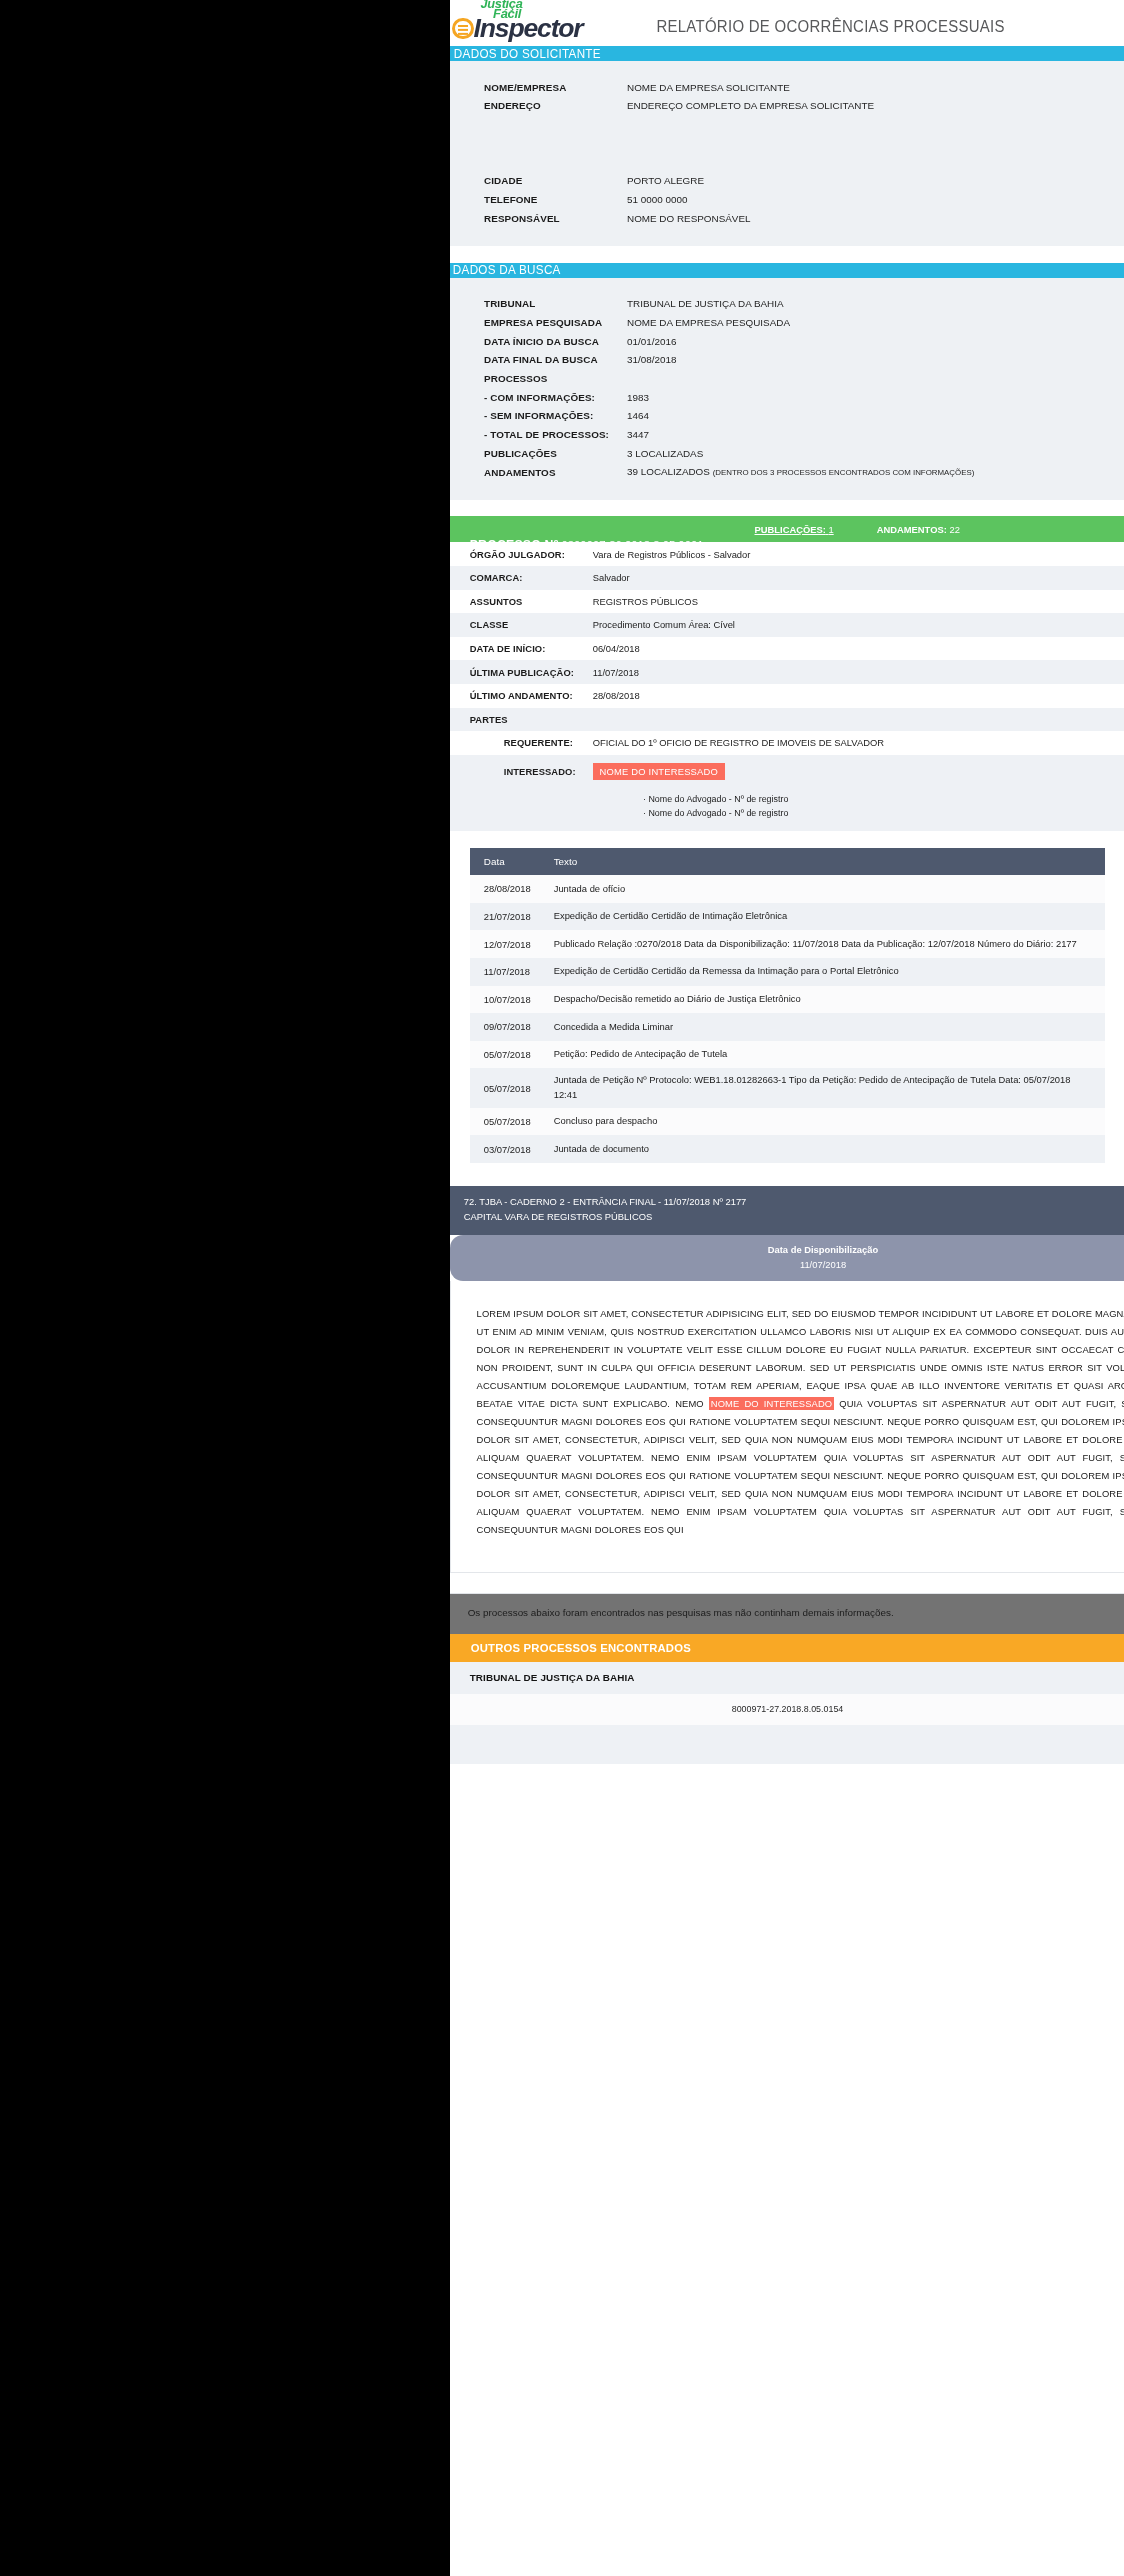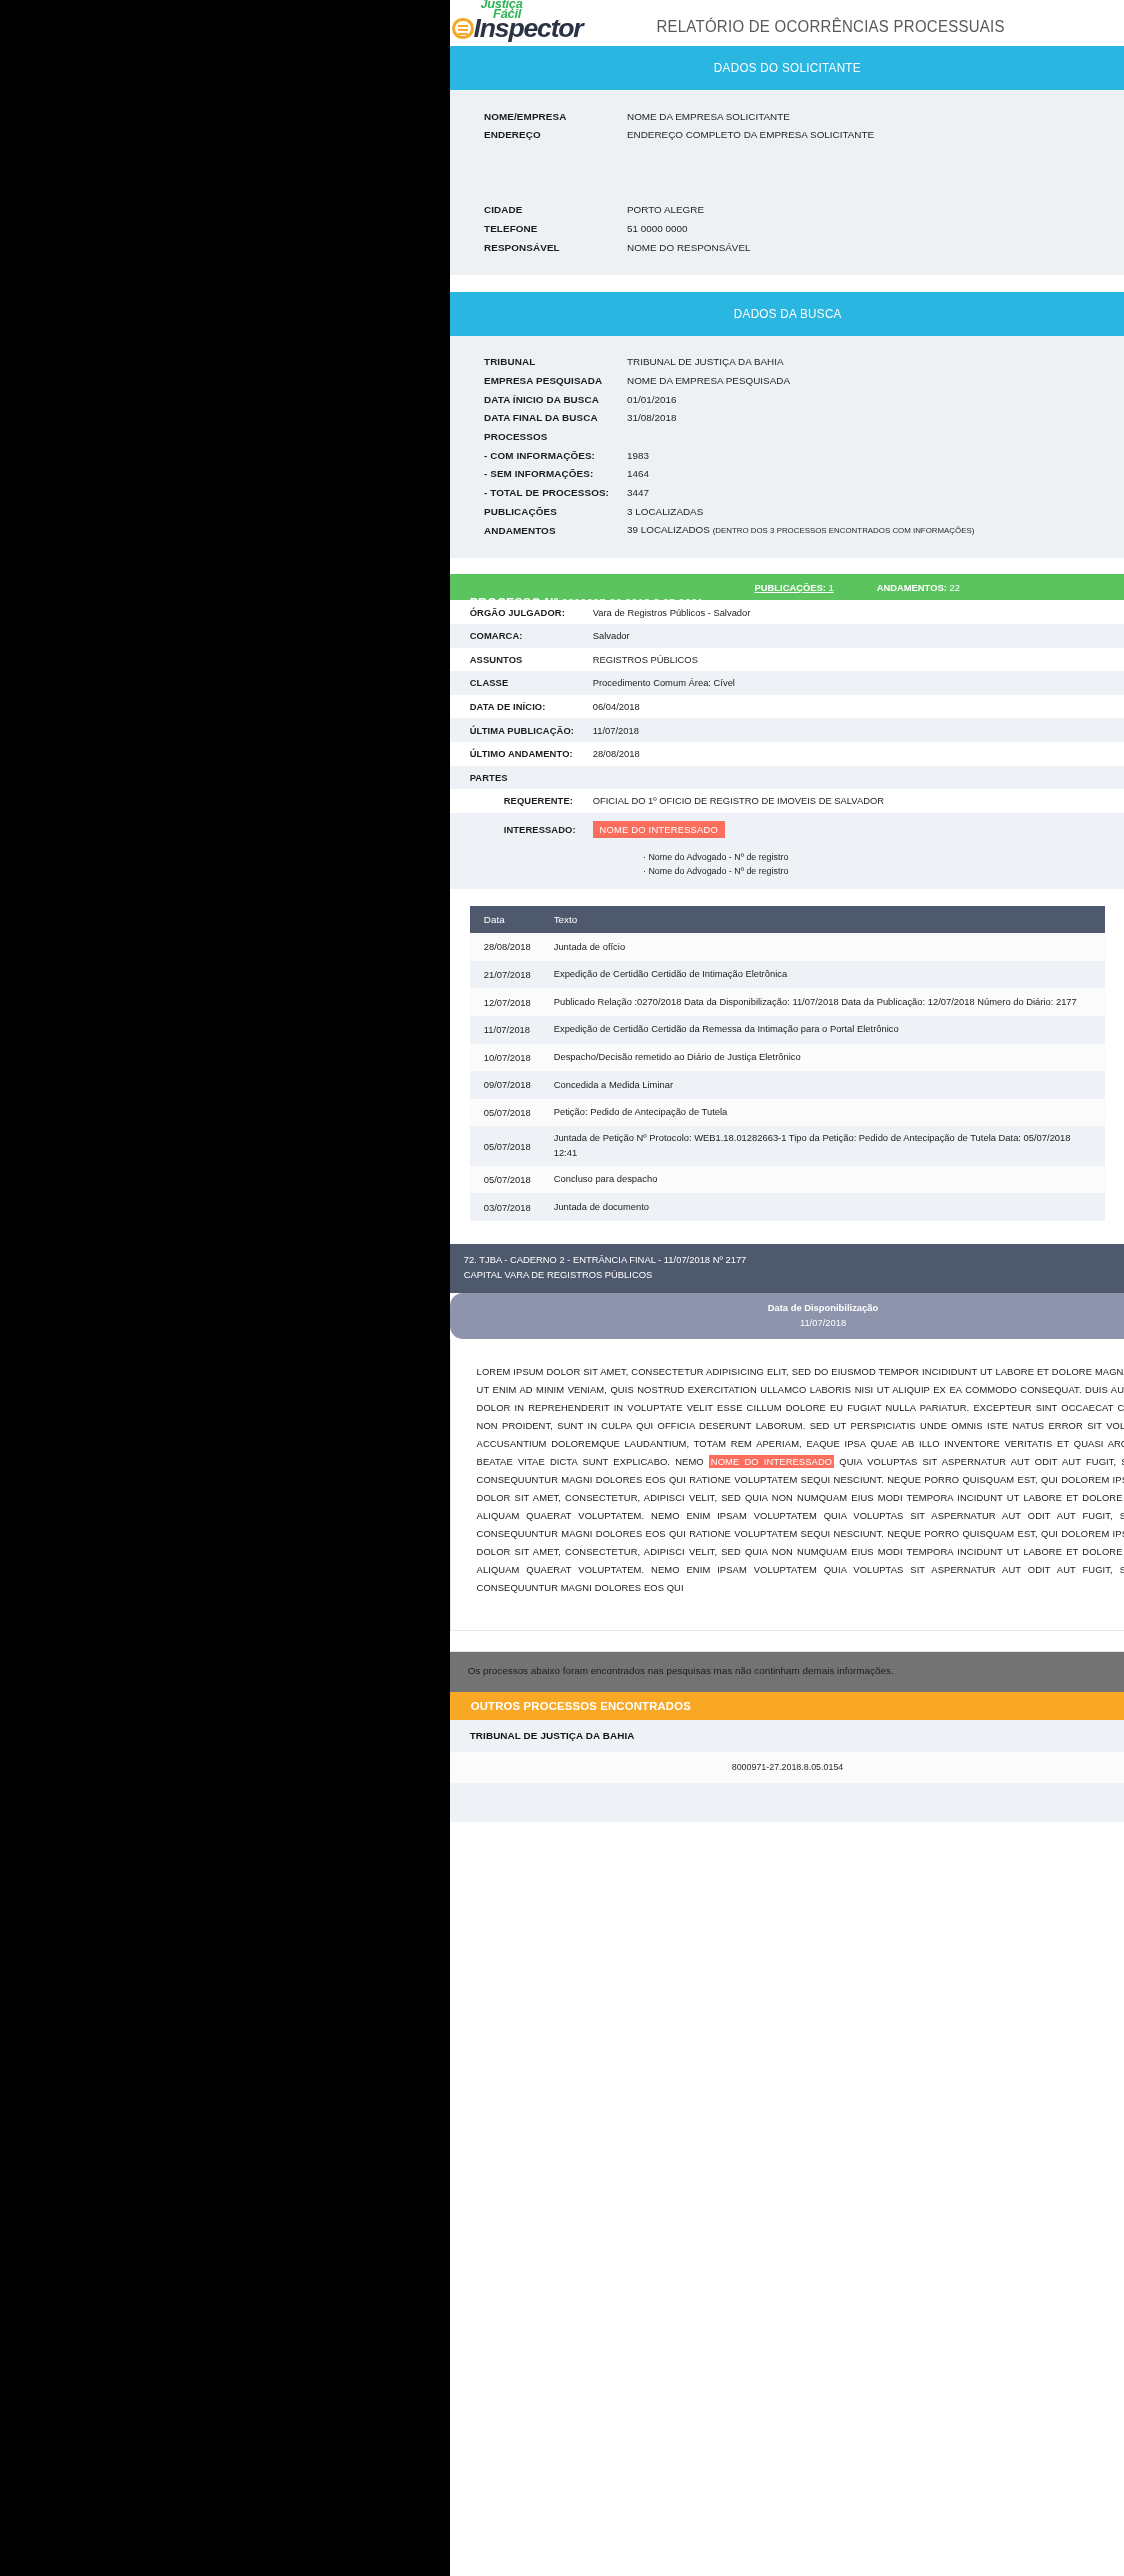--- a/index.html
+++ b/index.html
@@ -98,22 +98,21 @@
   
   .bar {
     color: #ffffff;
     font-size: 12.3px;
     letter-spacing: 0.3px;
     display: flex;
     align-items: center;
   }
   .bar-blue {
     background: #29b6e0;
-    height: 44px;
-    justify-content: center;
+    height: 15px;
     margin: 0 0 0 0;
     width: 675px;
   }
   .bar-blue span { transform: scaleX(0.95); }
 
   .panel {
     background: #eef1f4;
     padding: 17.7px 0 17.7px 0;
   }
   .kv {

